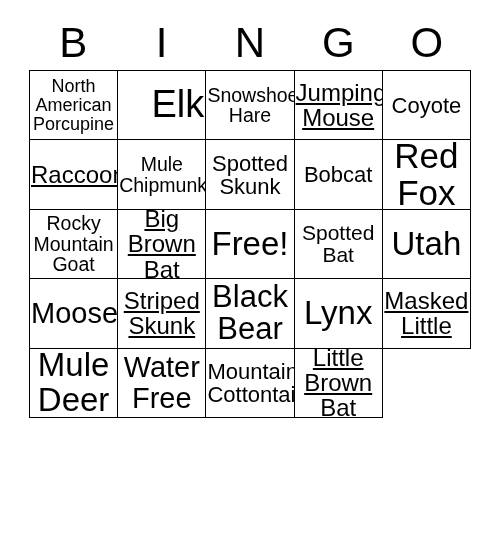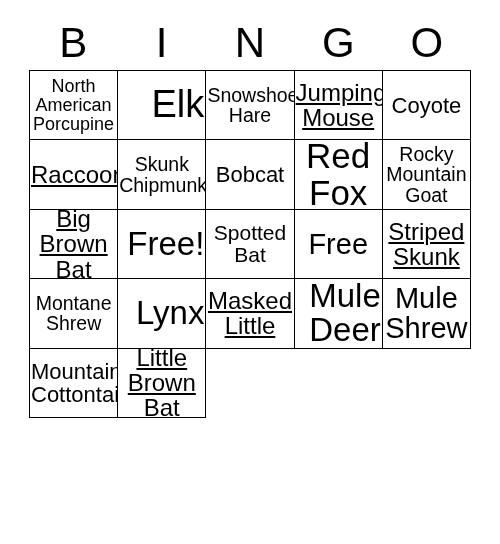--- a/index.html
+++ b/index.html
@@ -75,21 +75,21 @@
   }
   
   .fs-16 .cell-text { font-size: 22px; }
   .fs-18 .cell-text { font-size: 18px; }
   .fs-19 .cell-text { font-size: 19.5px; }
   .fs-21 .cell-text { font-size: 21px; }
   .fs-24 .cell-text { font-size: 24px; text-decoration: underline; }
   .fs-26 .cell-text { font-size: 22px; }
   .fs-29 .cell-text { font-size: 29px; }
   .fs-31 .cell-text { font-size: 31px; }
-  .fs-33 .cell-text { font-size: 33px; text-align: right; }
+  .fs-33 .cell-text { font-size: 33px; }
   .fs-35 .cell-text { font-size: 35px; }
   .fs-38 .cell-text { font-size: 38px; padding-left: 32px; }
 </style>
 </head>
 <body>
 
 <div id="bingo-card">
 
   <div id="header-row">
       <div class="header-letter">B</div>
@@ -112,60 +112,66 @@
       <div class="cell fs-24">
         <span class="cell-text">Jumping Mouse</span>
       </div>
       <div class="cell fs-26">
         <span class="cell-text">Coyote</span>
       </div>
       <div class="cell fs-24">
         <span class="cell-text">Raccoon</span>
       </div>
       <div class="cell fs-19">
-        <span class="cell-text">Skunk Chipmunk</span>
+        <span class="cell-text">Mule Chipmunk</span>
+      </div>
+      <div class="cell fs-26">
+        <span class="cell-text">Spotted Skunk</span>
       </div>
       <div class="cell fs-26">
         <span class="cell-text">Bobcat</span>
       </div>
       <div class="cell fs-35">
         <span class="cell-text">Red Fox</span>
       </div>
       <div class="cell fs-19">
         <span class="cell-text">Rocky Mountain Goat</span>
       </div>
       <div class="cell fs-24">
         <span class="cell-text">Big Brown Bat</span>
       </div>
       <div class="cell fs-33">
         <span class="cell-text">Free!</span>
       </div>
       <div class="cell fs-21">
         <span class="cell-text">Spotted Bat</span>
       </div>
+      <div class="cell fs-33">
+        <span class="cell-text">Utah</span>
+      </div>
       <div class="cell fs-29">
-        <span class="cell-text">Free</span>
+        <span class="cell-text">Moose</span>
       </div>
       <div class="cell fs-24">
         <span class="cell-text">Striped Skunk</span>
       </div>
-      <div class="cell fs-19">
-        <span class="cell-text">Montane Shrew</span>
+      <div class="cell fs-31">
+        <span class="cell-text">Black Bear</span>
       </div>
       <div class="cell fs-33">
         <span class="cell-text">Lynx</span>
       </div>
       <div class="cell fs-24">
         <span class="cell-text">Masked Little</span>
       </div>
       <div class="cell fs-33">
         <span class="cell-text">Mule Deer</span>
       </div>
       <div class="cell fs-29">
-        <span class="cell-text">Mule Shrew</span>
+        <span class="cell-text">Water Free</span>
       </div>
       <div class="cell fs-16">
         <span class="cell-text">Mountain Cottontail</span>
       </div>
       <div class="cell fs-24">
         <span class="cell-text">Little Brown Bat</span>
       </div>
     </div>
 
 </div>

